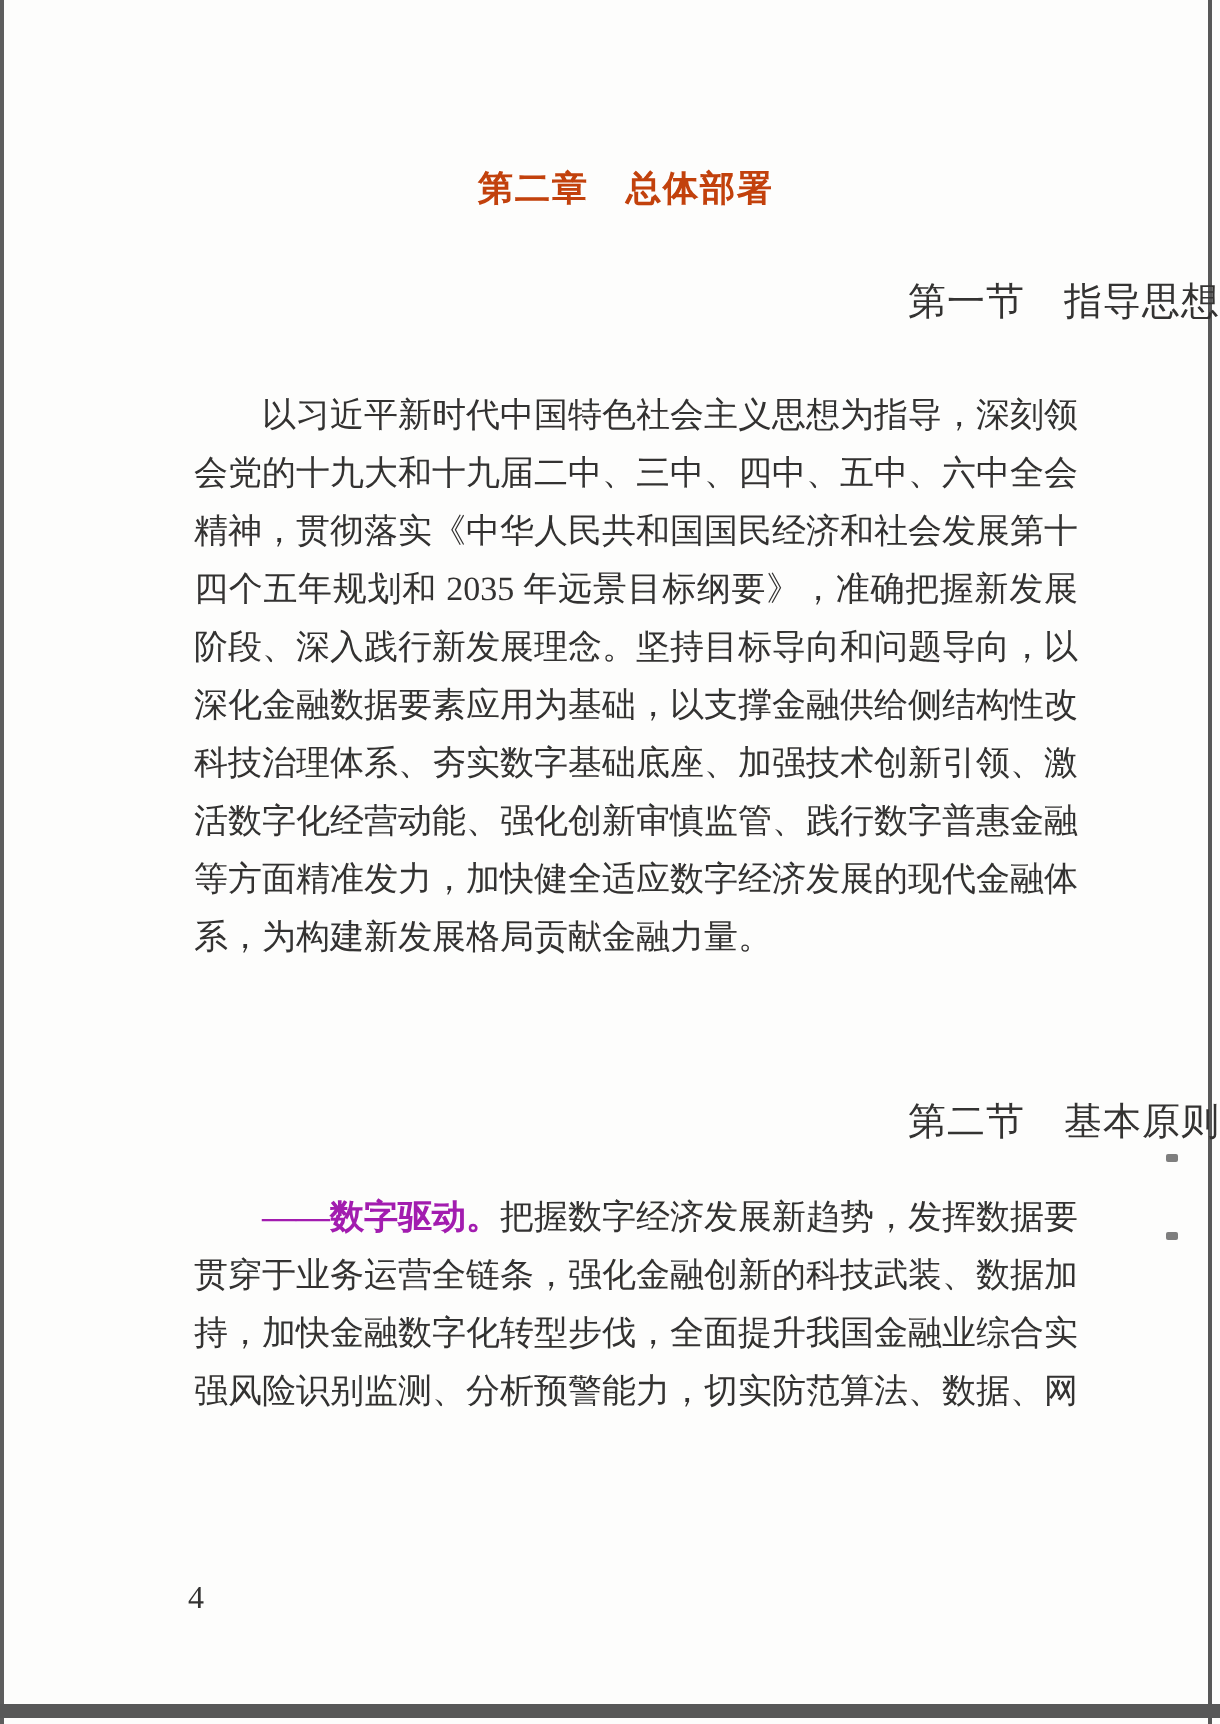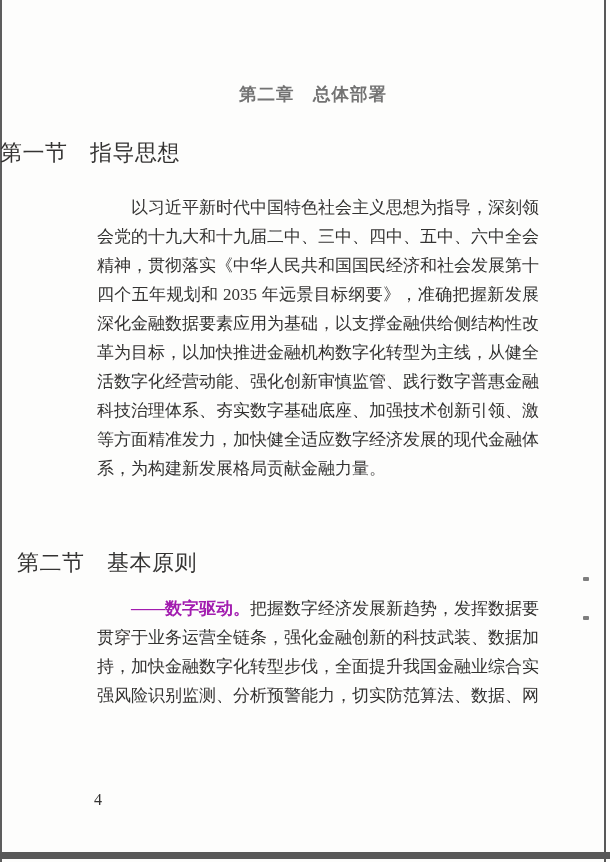--- a/index.html
+++ b/index.html
@@ -39,27 +39,27 @@
   }
   .chapter-title {
     position: absolute;
     left: 16px; right: 0;
     top: 82px;
     text-align: center;
     font-family: "Liberation Sans", "DejaVu Sans", sans-serif;
     font-size: 17.5px;
     font-weight: 700;
     letter-spacing: 1px;
-    color: #737373;
+    color: #c2410c;
   }
   .section-heading {
     position: absolute;
     left: 0; right: 0;
-    text-align: left;
-    font-size: 22px;
+    text-align: right;
+    font-size: 19px;
     font-weight: 500;
     letter-spacing: 0.5px;
     color: #343332;
   }
   .section-1 { top: 138px; }
   .section-2 { top: 548px; margin-left: 17px; }
 
   .para {
     position: absolute;
     left: 12px;
@@ -103,24 +103,24 @@
   <div class="chapter-title">第二章　总体部署</div>
 
   <div class="section-heading section-1">第一节　指导思想</div>
 
   <div class="content">
     <div class="para para-1">
         <div class="line indent">以习近平新时代中国特色社会主义思想为指导，深刻领</div>
         <div class="line">会党的十九大和十九届二中、三中、四中、五中、六中全会</div>
         <div class="line">精神，贯彻落实《中华人民共和国国民经济和社会发展第十</div>
         <div class="line">四个五年规划和 2035 年远景目标纲要》，准确把握新发展</div>
+        <div class="line">阶段、深入践行新发展理念。坚持目标导向和问题导向，以</div>
         <div class="line">深化金融数据要素应用为基础，以支撑金融供给侧结构性改</div>
-        <div class="line">革为目标，以加快推进金融机构数字化转型为主线，从健全</div>
+        <div class="line">科技治理体系、夯实数字基础底座、加强技术创新引领、激</div>
         <div class="line">活数字化经营动能、强化创新审慎监管、践行数字普惠金融</div>
-        <div class="line">科技治理体系、夯实数字基础底座、加强技术创新引领、激</div>
         <div class="line">等方面精准发力，加快健全适应数字经济发展的现代金融体</div>
         <div class="line plain">系，为构建新发展格局贡献金融力量。</div>
       </div>
 
     <div class="para para-2">
       <div class="line indent">
         <span class="em">——数字驱动。</span><span>把握数字经济发展新趋势，发挥数据要</span>
       </div>
       <div>
           <div class="line">贯穿于业务运营全链条，强化金融创新的科技武装、数据加</div>

